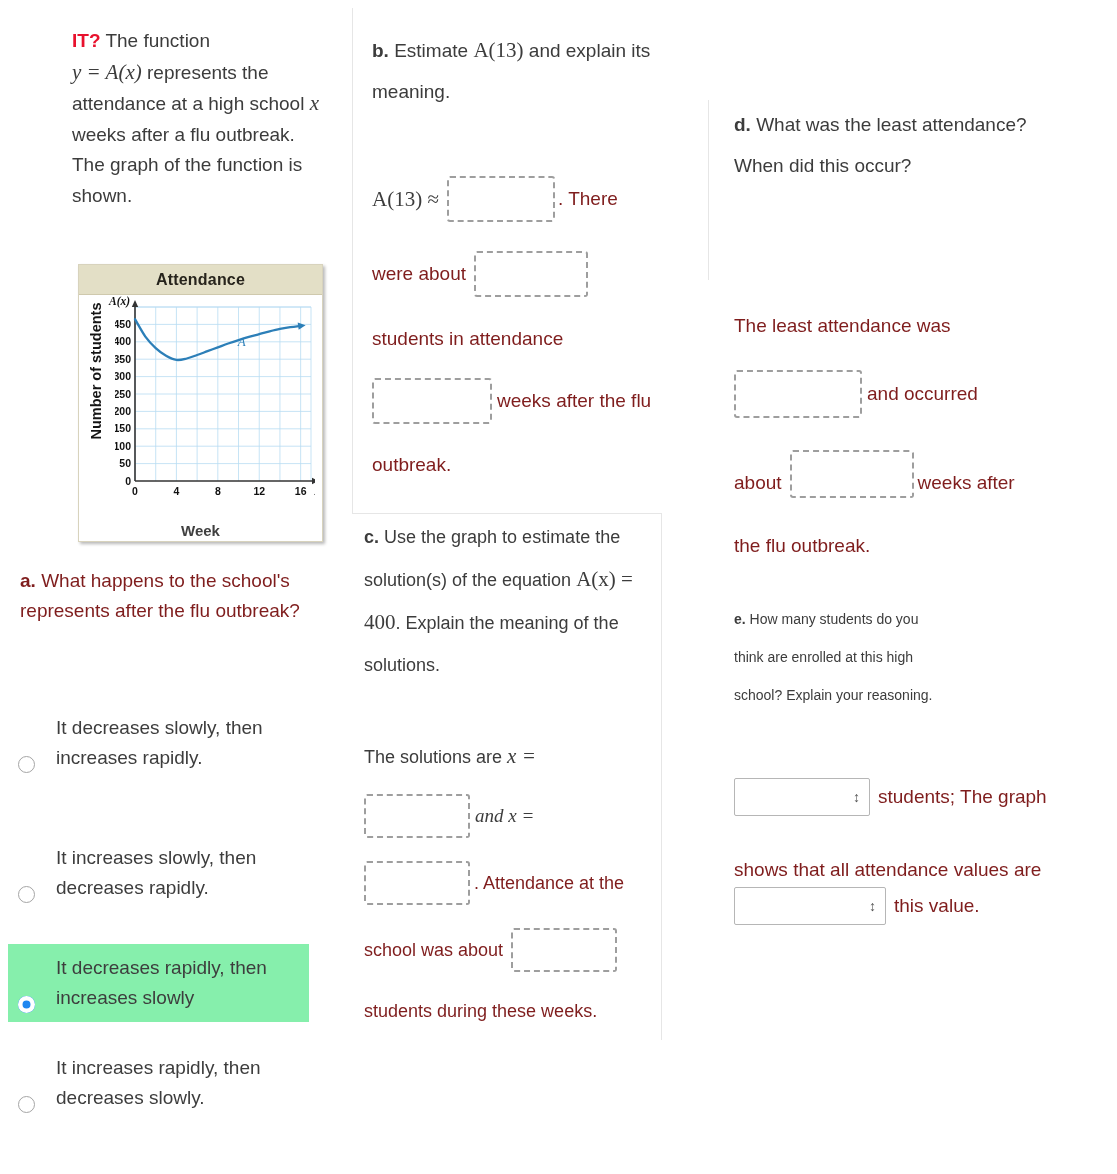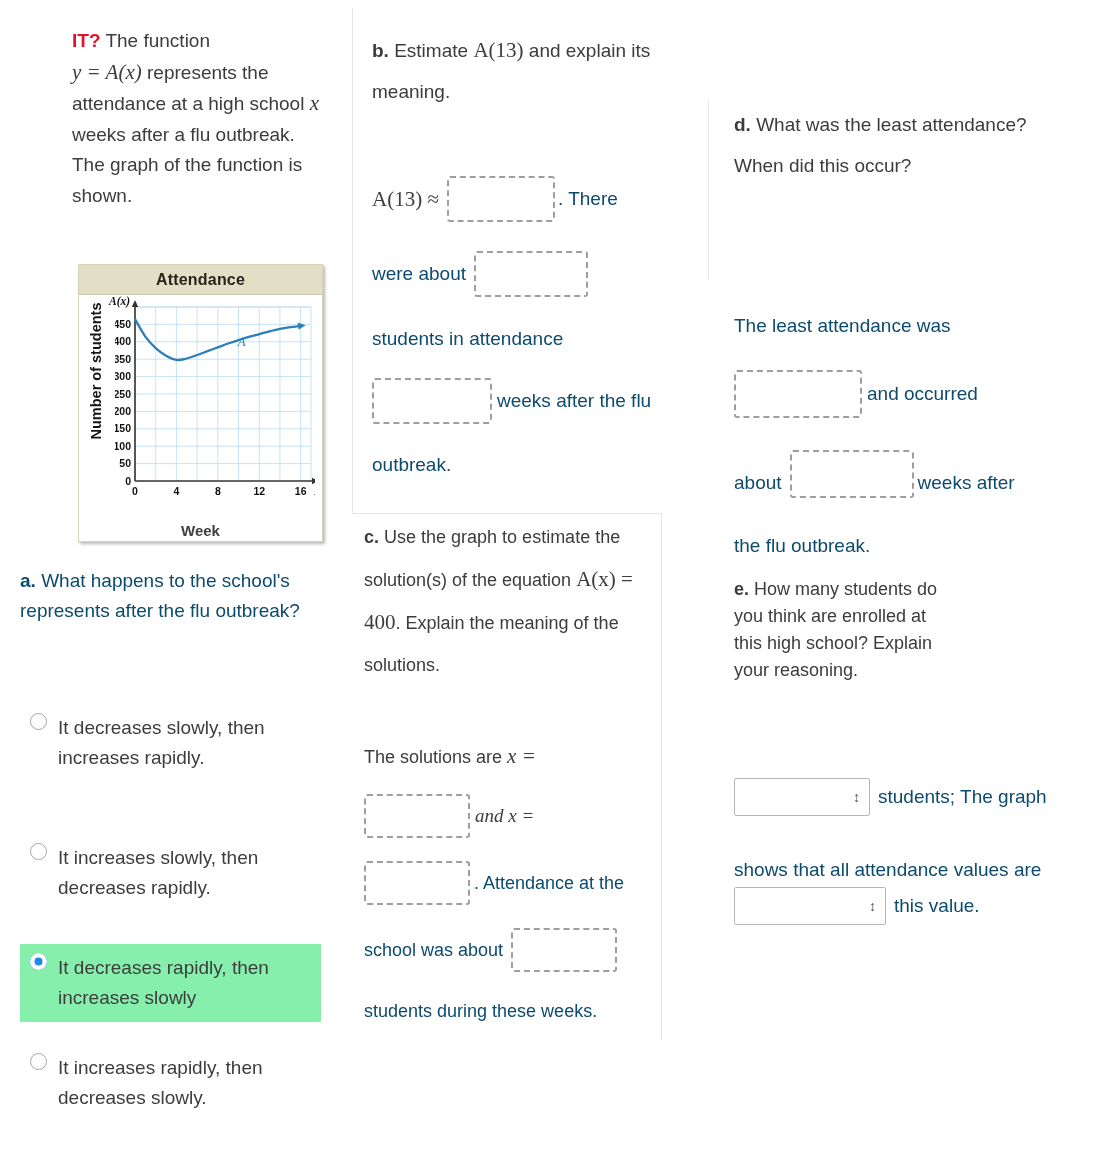--- a/index.html
+++ b/index.html
@@ -8,21 +8,21 @@
     background: #ffffff;
     width: 1117px; height: 1174px;
     font-family: "Liberation Sans", sans-serif;
     color: #3c3c3c;
     overflow: hidden;
   }
   #page { position: relative; width: 1117px; height: 1174px; }
 
   .col { position: absolute; }
 
-  .txt { font-size: 19px; line-height: 30px; color: #0c4a6e; }
+  .txt { font-size: 19px; line-height: 30px; color: #7f1d1d; }
   .b { font-weight: bold; }
   .mathit {
     font-family: "Liberation Serif", serif;
     font-style: italic;
     font-size: 21px;
   }
   .mathup {
     font-family: "Liberation Serif", serif;
     font-style: normal;
     font-size: 21px;
@@ -66,22 +66,22 @@
   #plot { position: absolute; left: 36px; top: 4px; width: 200px; height: 212px; }
   #axcap {
     position: absolute; left: 30px; top: 0px;
     font-size: 11.5px; font-weight: bold; color: #111;
     font-family: "Liberation Serif", serif; font-style: italic;
   }
 
   
   .q-label { position: absolute; left: 20px; width: 290px; }
   .opt {
-    position: absolute; left: 20px; width: 300px;
-    display: flex; align-items: flex-start; gap: 11px;
+    position: absolute; left: 8px; width: 300px;
+    display: flex; align-items: flex-end; gap: 21px;
     padding: 9px 6px 9px 10px;
   }
   .opt.sel { background: #86efac; }
   .radio {
     flex: 0 0 auto; width: 17px; height: 17px;
     border-radius: 50%; border: 1.6px solid #a5a5a5; background: #fff;
   }
   .opt.sel .radio {
     border: none; background: #1f87f0;
     box-shadow: inset 0 0 0 4.5px #ffffff, inset 0 0 0 8.5px #1f87f0;
@@ -288,21 +288,21 @@
       <span class="txt">about</span>
       <span class="dbox" style="width:124px; height:48px; margin-left:8px;"></span>
       <span class="txt" style="margin-left:4px;">weeks after</span>
     </div>
 
     <div class="txt" style="position:absolute; left:4px; top:531px;">the flu outbreak.</div>
   </div>
 
   <div id="rightE" class="col">
 
-    <div style="position:absolute; left:4px; top:576px; width:216px; font-size:18px; line-height:27px;">
+    <div style="position:absolute; left:4px; top:600px; width:216px; font-size:14px; line-height:38px;">
       <span class="b">e.</span>
       <span>How many students do you think are enrolled at this high school? Explain your reasoning.</span>
     </div>
 
     <div style="position:absolute; left:4px; top:778px; display:flex; align-items:center;">
       <span class="sel-box" style="width:136px;">
         <span style="flex:1; padding-left:8px; font-size:18px;"></span>
         <span class="caret">↕</span>
       </span>
       <span class="txt" style="margin-left:8px;">students; The graph</span>

